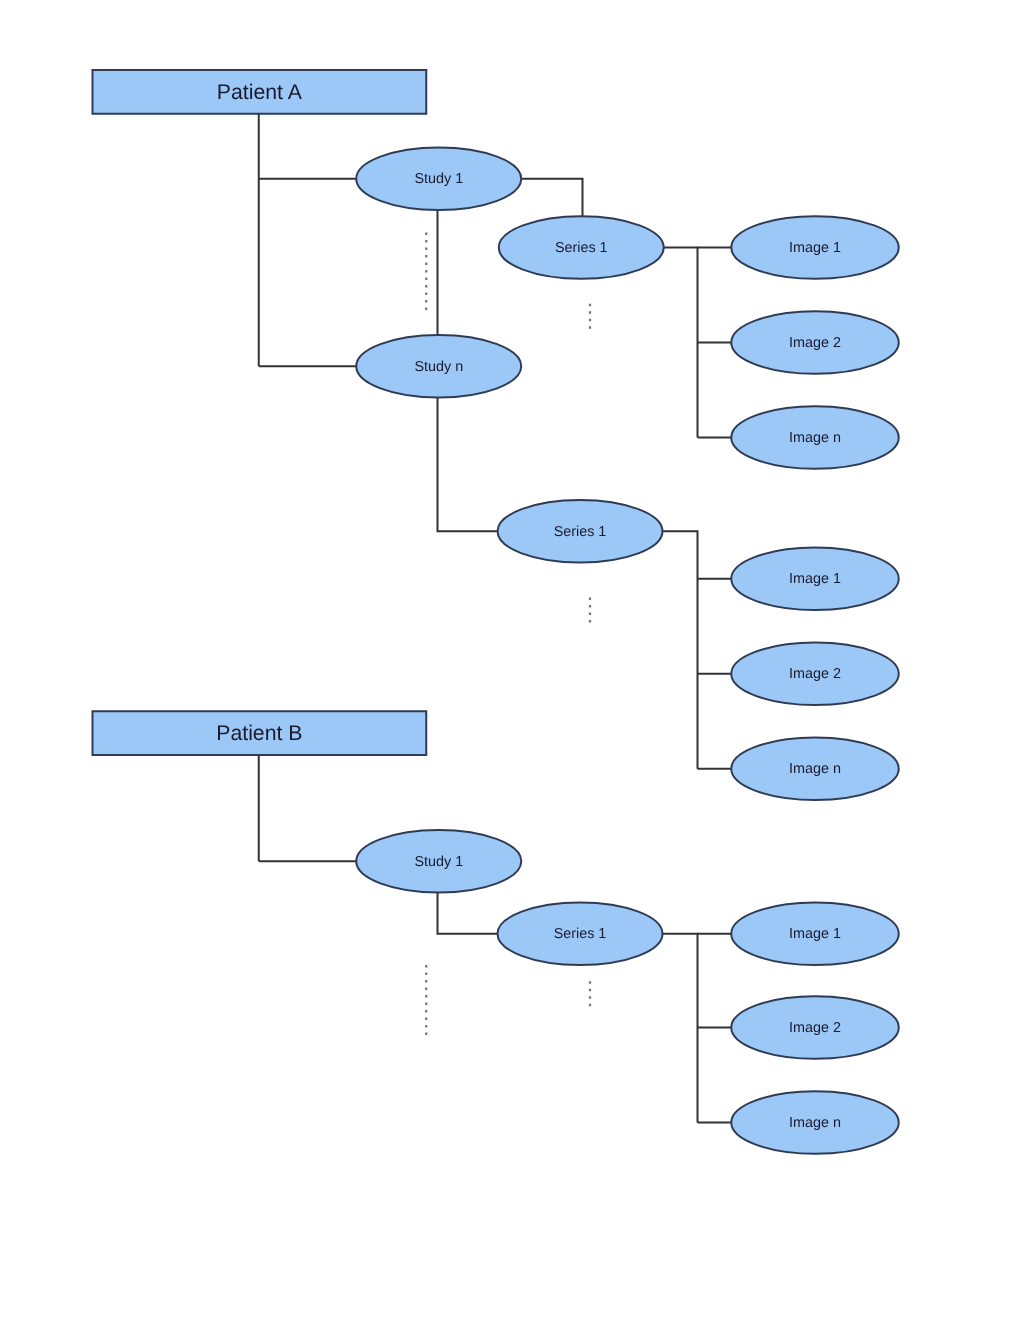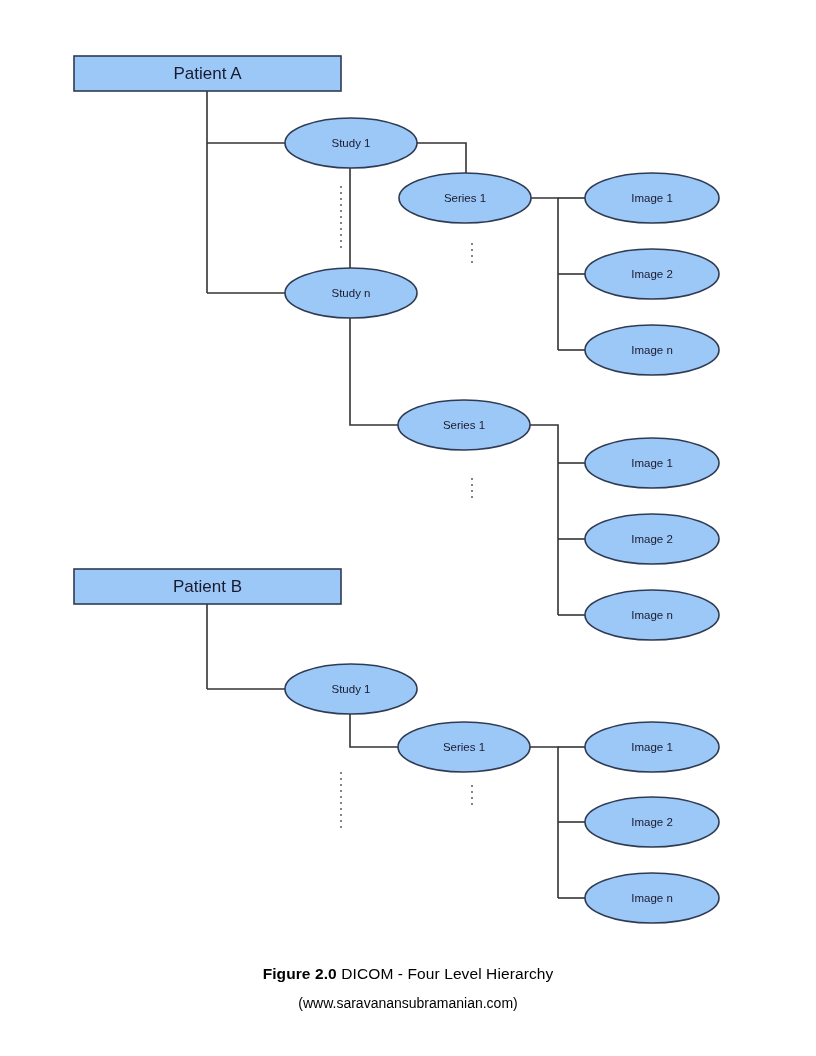--- a/index.html
+++ b/index.html
@@ -190,18 +190,14 @@
       <ellipse cx="652" cy="822" rx="67" ry="25" fill="#9CC8F8" stroke="#2F3B52" stroke-width="1.6"></ellipse>
       <text class="node-label ellipse-label" x="652" y="822.5">Image 2</text>
     </g>
     <g>
       <ellipse cx="652" cy="898" rx="67" ry="25" fill="#9CC8F8" stroke="#2F3B52" stroke-width="1.6"></ellipse>
       <text class="node-label ellipse-label" x="652" y="898.5">Image n</text>
     </g>
 
   </svg>
 
-  <div class="caption-block" id="caption-main">
-    <span class="fig-no">Figure 2.0</span><span> DICOM - Four Level Hierarchy</span>
-  </div>
-  <div class="caption-block" id="caption-sub">(www.saravanansubramanian.com)</div>
 
 </div>
 
 </body></html>

